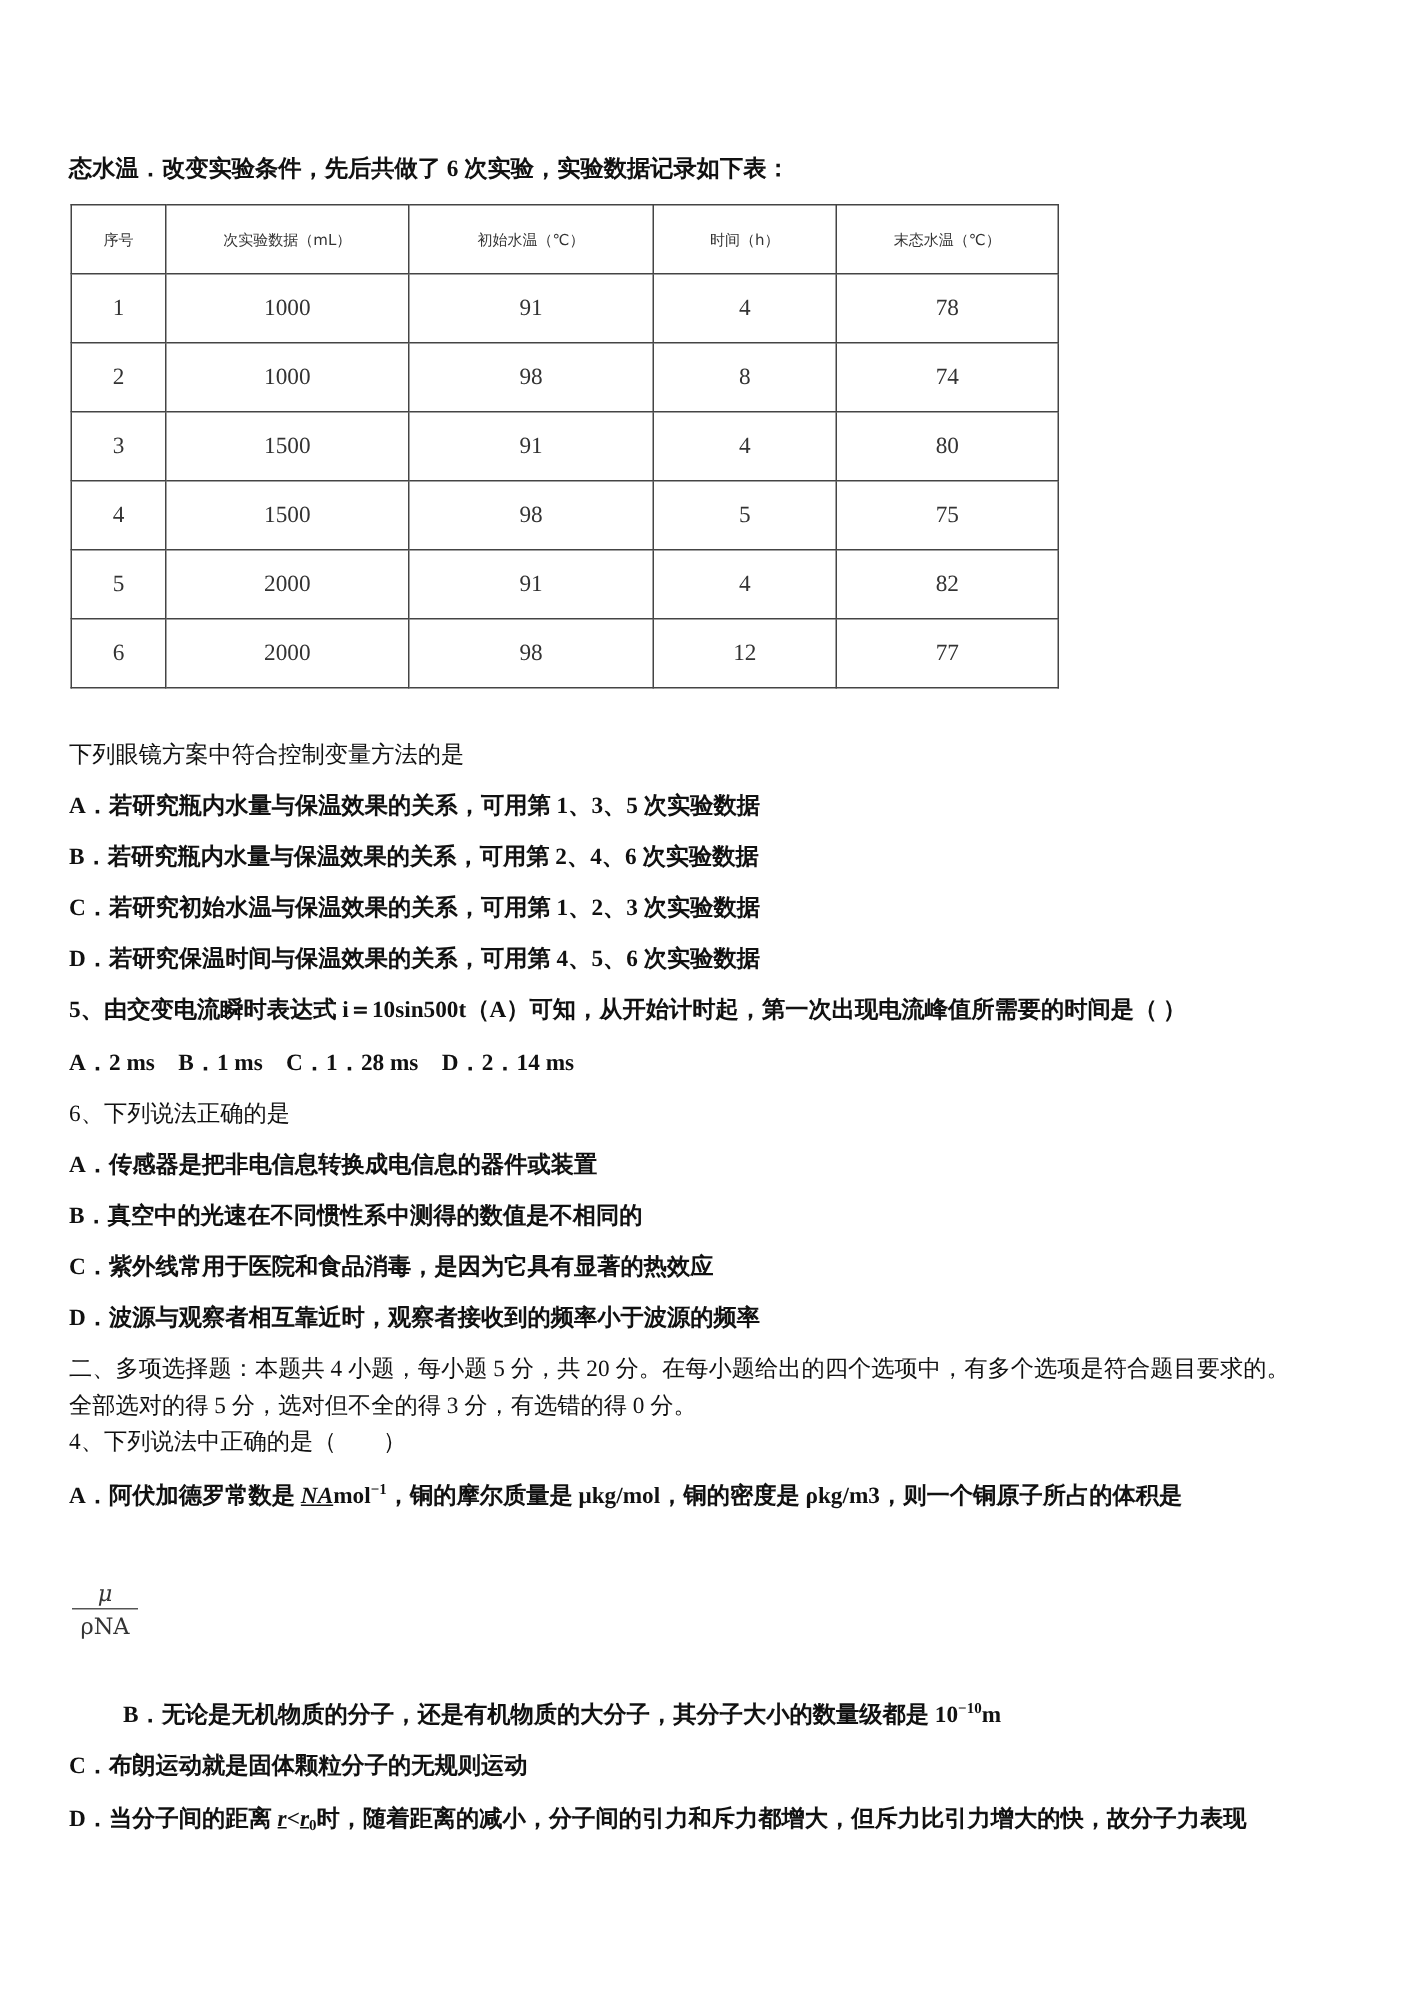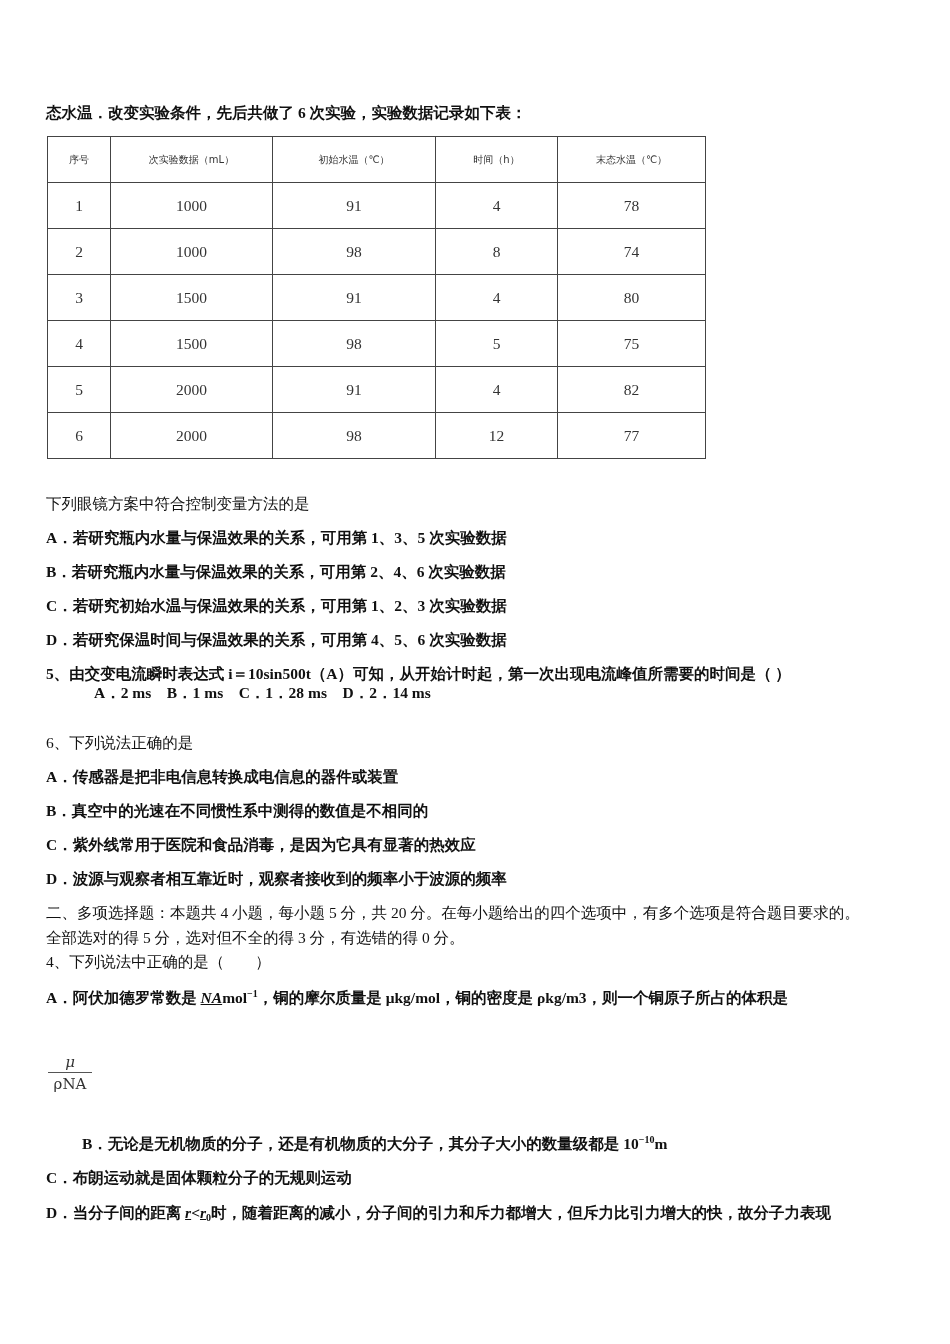--- a/index.html
+++ b/index.html
@@ -81,21 +81,21 @@
 </tbody>
   </table>
 
 <div class="line" style="top:494px;">下列眼镜方案中符合控制变量方法的是</div>
 <div class="line b" style="top:528px;">A．若研究瓶内水量与保温效果的关系，可用第 1、3、5 次实验数据</div>
 <div class="line b" style="top:562px;">B．若研究瓶内水量与保温效果的关系，可用第 2、4、6 次实验数据</div>
 <div class="line b" style="top:596px;">C．若研究初始水温与保温效果的关系，可用第 1、2、3 次实验数据</div>
 <div class="line b" style="top:630px;">D．若研究保温时间与保温效果的关系，可用第 4、5、6 次实验数据</div>
 
 <div class="line b" style="top:664px;">5、由交变电流瞬时表达式 i＝10sin500t（A）可知，从开始计时起，第一次出现电流峰值所需要的时间是（ ）</div>
-<div class="line b" style="top:683px;margin-left:48px;">A．2 ms　B．1 ms　C．1．28 ms　D．2．14 ms</div>
+<div class="line b" style="top:699px;">A．2 ms　B．1 ms　C．1．28 ms　D．2．14 ms</div>
 
 <div class="line" style="top:733px;">6、下列说法正确的是</div>
 <div class="line b" style="top:767px;">A．传感器是把非电信息转换成电信息的器件或装置</div>
 <div class="line b" style="top:801px;">B．真空中的光速在不同惯性系中测得的数值是不相同的</div>
 <div class="line b" style="top:835px;">C．紫外线常用于医院和食品消毒，是因为它具有显著的热效应</div>
 <div class="line b" style="top:869px;">D．波源与观察者相互靠近时，观察者接收到的频率小于波源的频率</div>
 
 <div class="line" style="top:903px;">二、多项选择题：本题共 4 小题，每小题 5 分，共 20 分。在每小题给出的四个选项中，有多个选项是符合题目要求的。</div>
 <div class="line" style="top:928px;">全部选对的得 5 分，选对但不全的得 3 分，有选错的得 0 分。</div>
 <div class="line" style="top:952px;">4、下列说法中正确的是（　　）</div>

